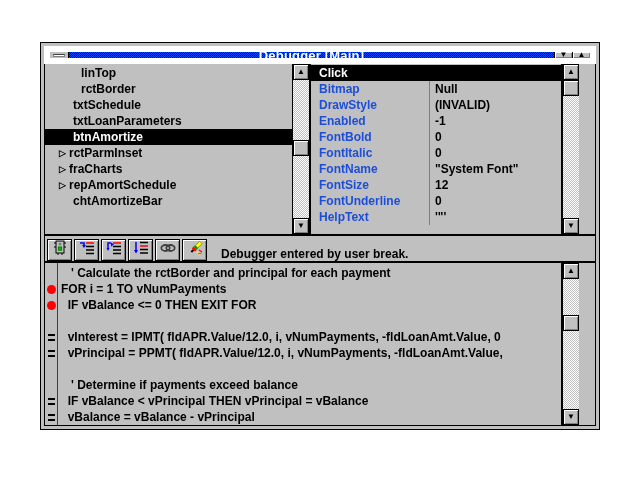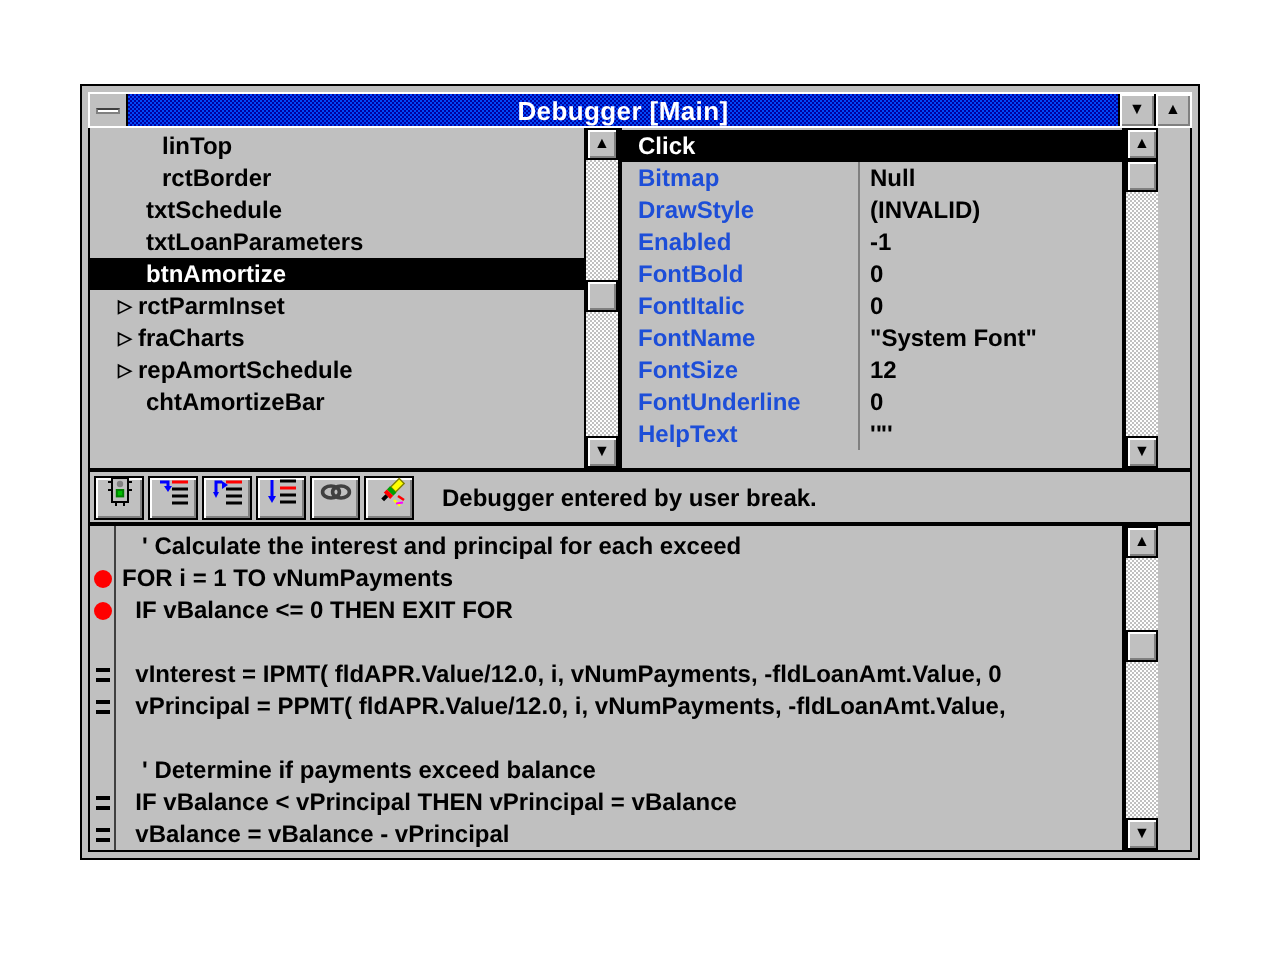--- a/index.html
+++ b/index.html
@@ -3,21 +3,21 @@
 <meta charset="utf-8">
 <style>
   * { margin:0; padding:0; box-sizing:border-box; }
   html,body { width:640px; height:480px; background:#ffffff; overflow:hidden;
               font-family:"Liberation Sans", sans-serif; font-weight:bold; }
 
   .window { position:absolute; left:40px; top:42px; width:560px; height:388px;
             background:#c0c0c0; border:1px solid #000; padding:3px; }
 
   
-  .titlebar-row { display:flex; height:18px; border:1px solid #ffffff; background:#c0c0c0; }
+  .titlebar-row { display:flex; height:18px; border:6px solid #ffffff; background:#c0c0c0; }
   .sysmenu { width:19px; height:100%; background:#c0c0c0; border-right:1px solid #000;
              display:flex; align-items:center; justify-content:center; }
   .sysmenu .dash { width:12px; height:3px; background:#fff; border:1px solid #808080;
                    border-top-color:#404040; }
   .titlebar { flex:1; position:relative; display:flex; align-items:center; justify-content:center;
               background-image: conic-gradient(var(--tb1) 0 25%, var(--tb2) 0 50%, var(--tb1) 0 75%, var(--tb2) 0);
               background-size:2px 2px; color:#fff; font-size:13px; letter-spacing:.2px; }
   .cap-btn { width:18px; height:100%; background:#c0c0c0; border-left:1px solid #000;
              box-shadow: inset 1px 1px 0 #fff, inset -1px -1px 0 #808080;
              display:flex; align-items:center; justify-content:center;
@@ -55,21 +55,21 @@
   
   .vscroll { width:17px; display:flex; flex-direction:column; border-left:1px solid #000; background:#c0c0c0; }
   .sb-btn { height:16px; flex:0 0 auto; display:flex; align-items:center; justify-content:center;
             font-size:8px; color:#000; line-height:1; }
   .sb-track { flex:1; position:relative;
               background-image: conic-gradient(#ffffff 0 25%, #c0c0c0 0 50%, #ffffff 0 75%, #c0c0c0 0);
               background-size:2px 2px; }
   .sb-thumb { position:absolute; left:0; width:100%; height:16px; }
 
   
-  .toolbar { height:26px; display:flex; align-items:center; gap:2px; padding-left:2px; background:#c0c0c0; }
+  .toolbar { height:26px; display:flex; align-items:flex-end; gap:2px; padding-left:2px; background:#c0c0c0; }
   .tb-btn { width:25px; height:22px; display:flex; align-items:center; justify-content:center; }
   .tb-msg { margin-left:12px; font-size:12px; color:#000; white-space:nowrap; }
 
   
   .code-area { flex:1; display:flex; background:#c0c0c0; }
   .gutter { width:13px; border-right:1px solid #404040; padding-top:2px; }
   .g-cell { height:16px; display:flex; align-items:center; justify-content:center; }
   .bp { width:9px; height:9px; border-radius:50%; }
   .stm { width:7px; height:7px; border-top:2px solid #000; border-bottom:2px solid #000; }
   .code-lines { flex:1; overflow:hidden; padding:2px 0 0 3px; border-right:1px solid #000; }
@@ -297,21 +297,21 @@
           <div class="g-cell"></div>
           <div class="g-cell"></div>
           <div class="g-cell">
             <span class="stm"></span>
           </div>
           <div class="g-cell">
             <span class="stm"></span>
           </div>
         </div>
       <div class="code-lines" id="code-lines">
-          <div class="code-line">   ' Calculate the interest and principal for each exceed</div>
+          <div class="code-line">   ' Calculate the rctBorder and principal for each payment</div>
           <div class="code-line">FOR i = 1 TO vNumPayments</div>
           <div class="code-line">  IF vBalance &lt;= 0 THEN EXIT FOR</div>
           <div class="code-line"></div>
           <div class="code-line">  vInterest = IPMT( fldAPR.Value/12.0, i, vNumPayments, -fldLoanAmt.Value, 0</div>
           <div class="code-line">  vPrincipal = PPMT( fldAPR.Value/12.0, i, vNumPayments, -fldLoanAmt.Value,</div>
           <div class="code-line"></div>
           <div class="code-line">   ' Determine if payments exceed balance</div>
           <div class="code-line">  IF vBalance &lt; vPrincipal THEN vPrincipal = vBalance</div>
           <div class="code-line">  vBalance = vBalance - vPrincipal</div>
         </div>

